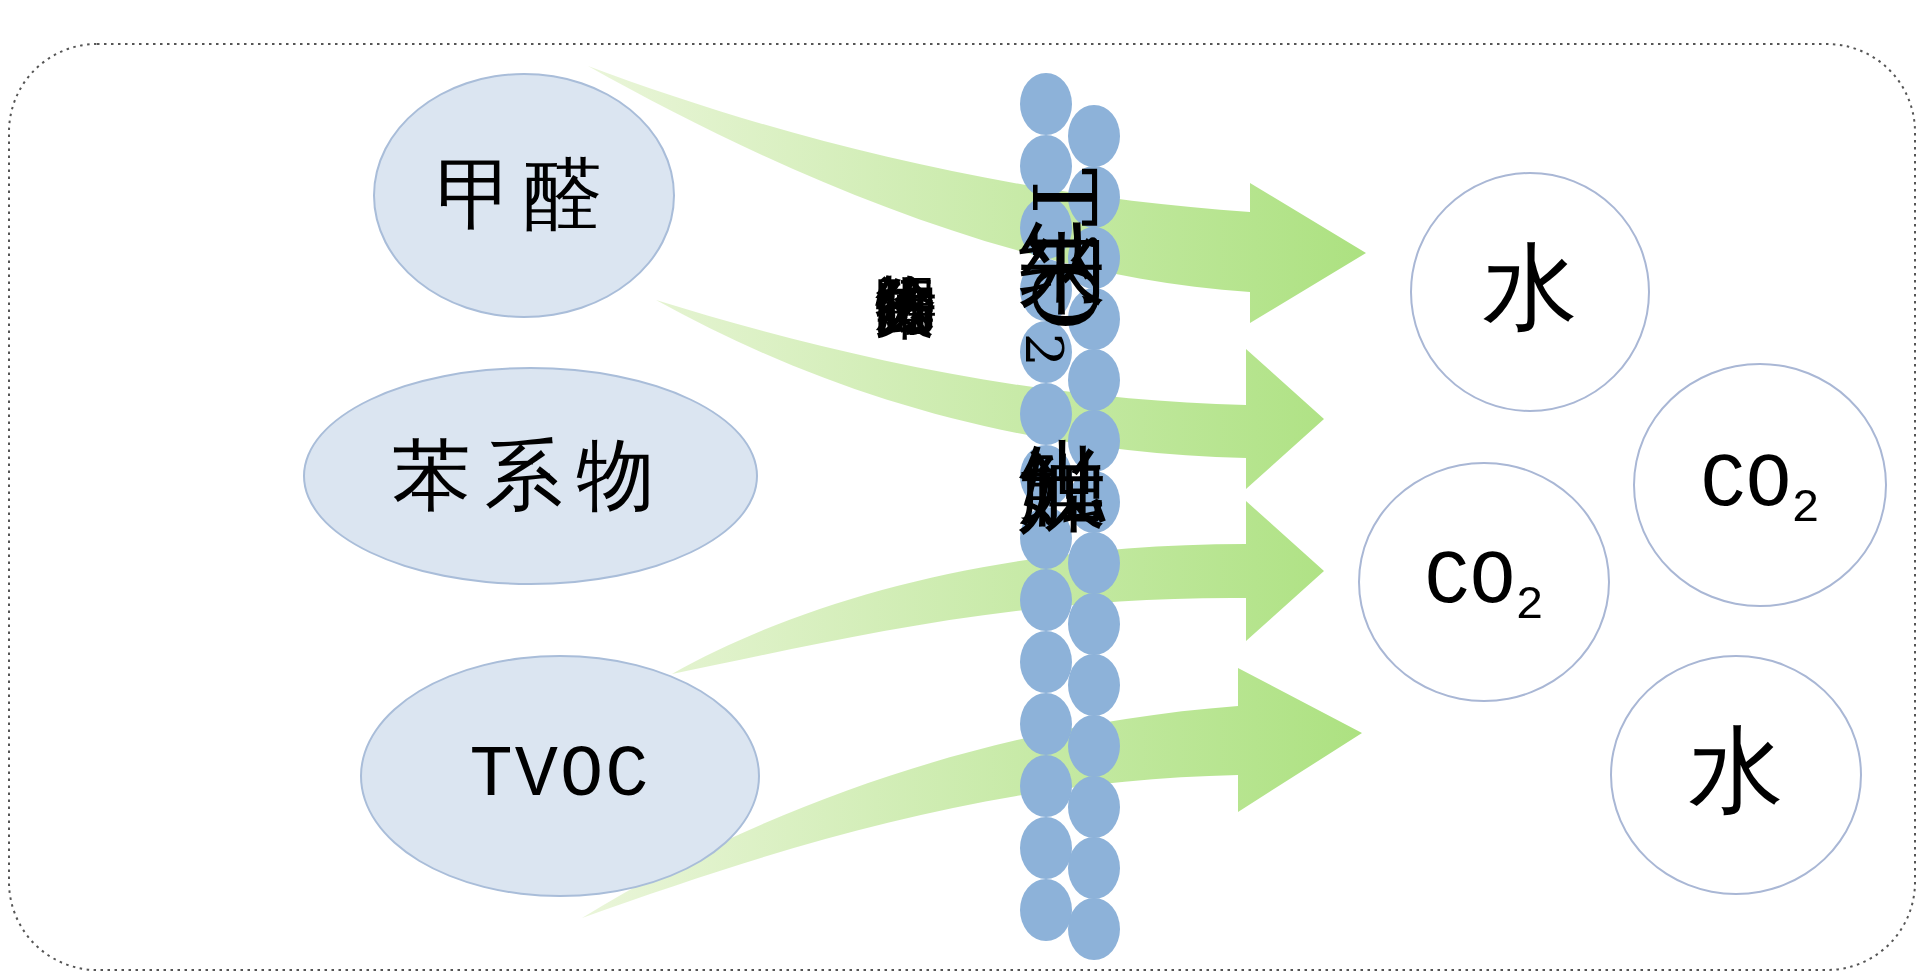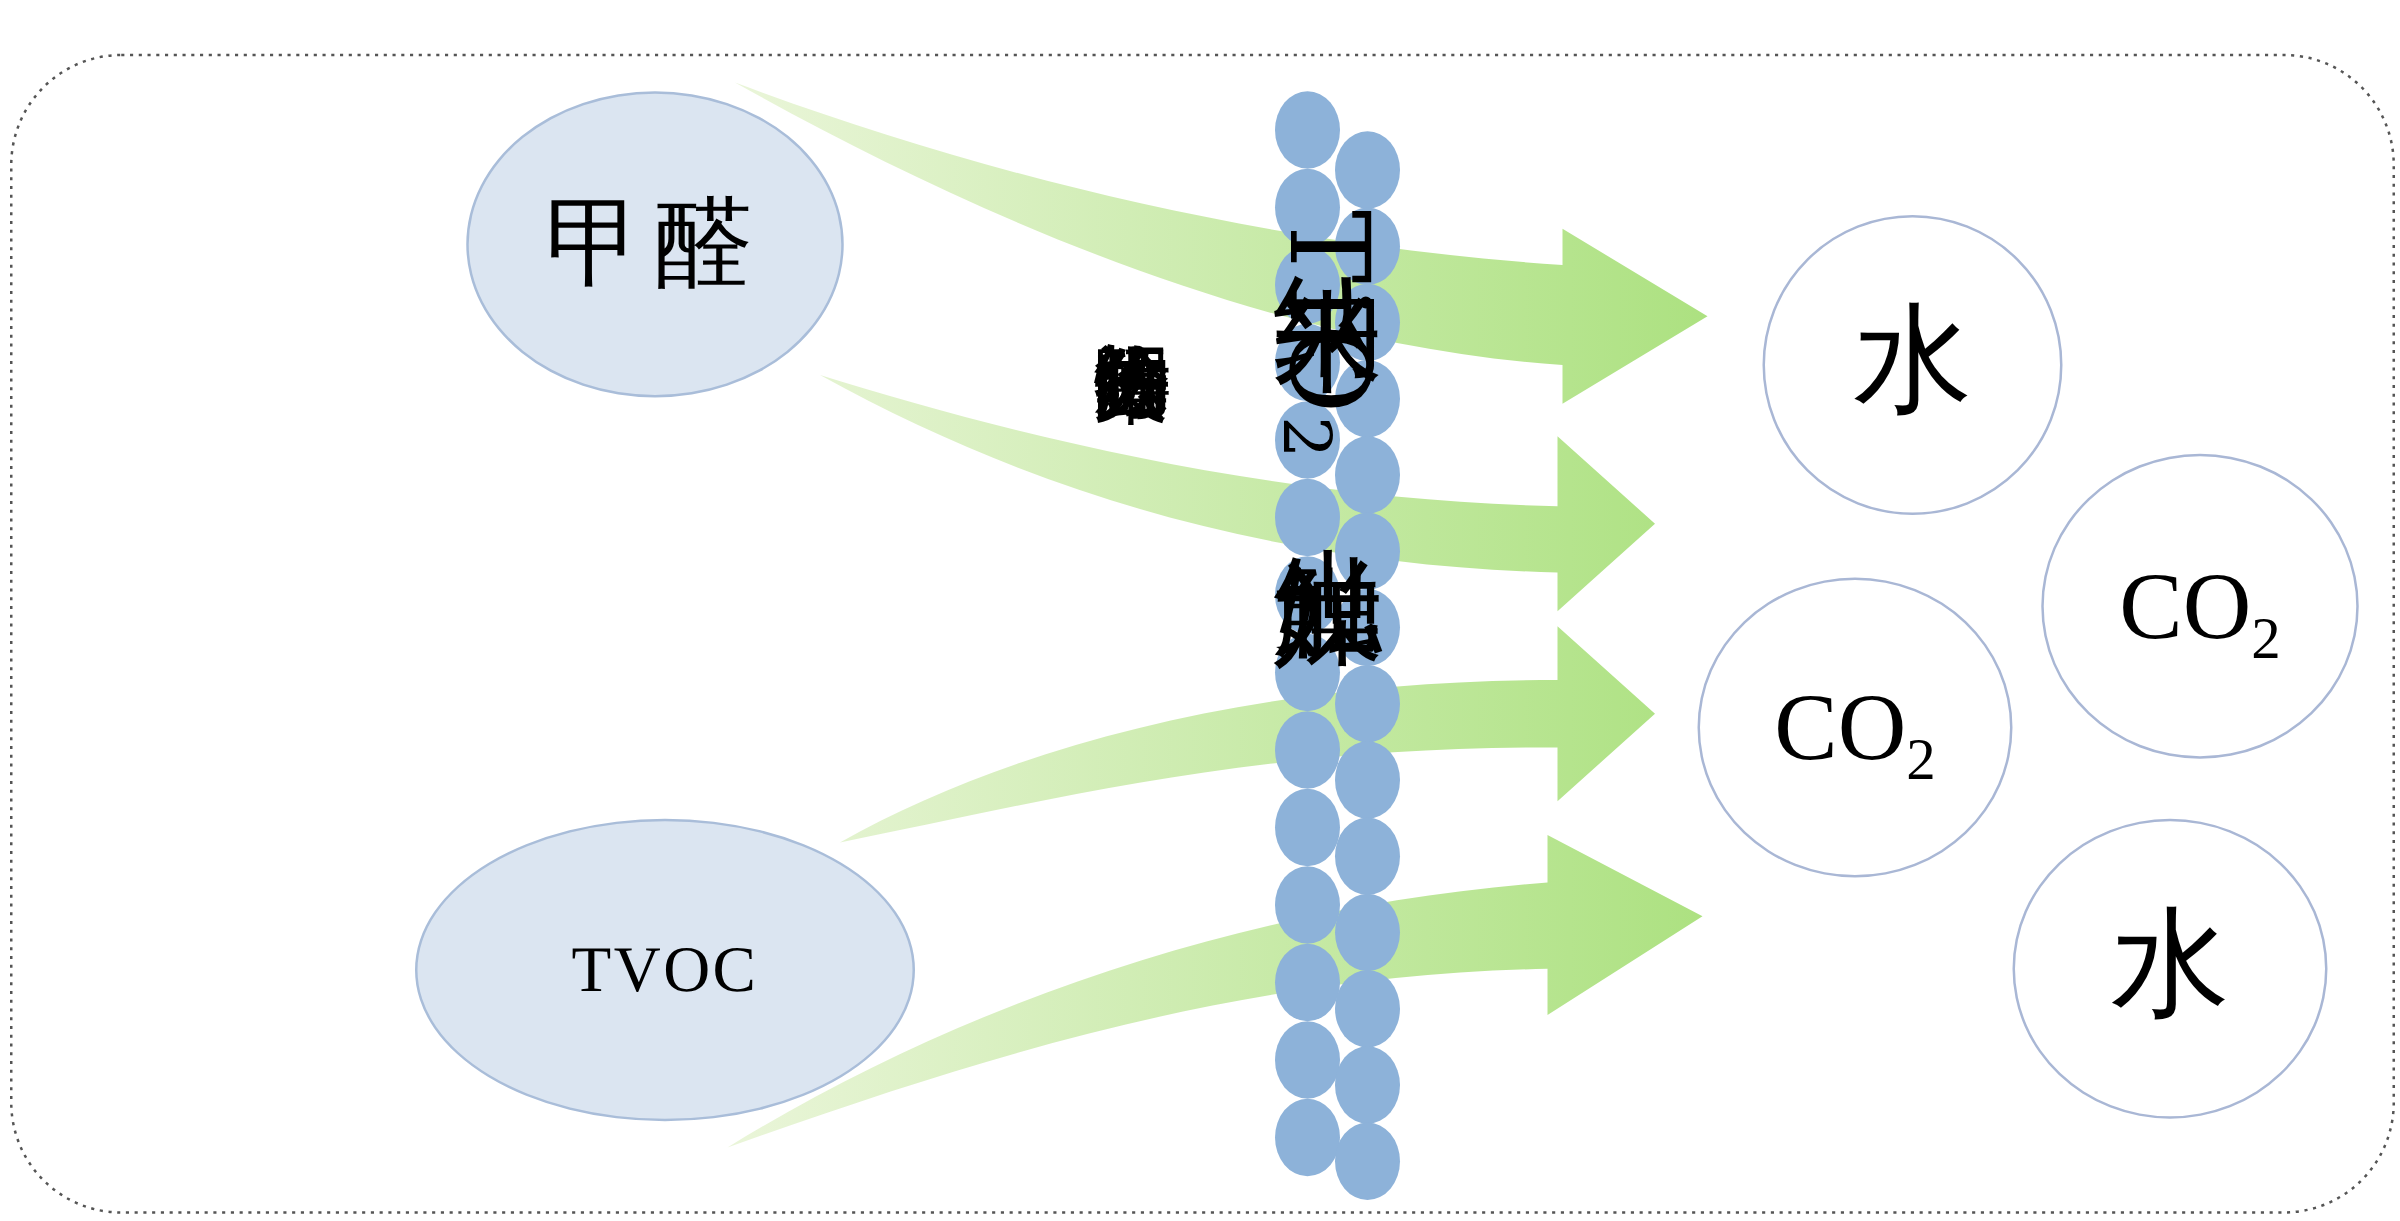--- a/index.html
+++ b/index.html
@@ -26,26 +26,26 @@
     position:absolute;
     border-radius:50%;
     background:#ffffff;
     border:2px solid var(--product-stroke);
     display:flex;align-items:center;justify-content:center;
     color:#000;
     z-index:2;
     box-sizing:border-box;
   }
   .cjk-label{font-family:"DejaVu Serif","Liberation Serif",serif;}
-  .sans-label{font-family:Liberation Serif, serif;}
+  .sans-label{font-family:Liberation Mono, monospace;}
   #pollutant-germs   {left:44px;  top:242px; width:252px; height:208px; font-size:76px;}
   #pollutant-formaldehyde{left:373px; top:73px; width:302px; height:245px; font-size:78px; letter-spacing:10px;}
   #pollutant-odor    {left:42px;  top:493px; width:266px; height:208px; font-size:76px;}
   #pollutant-benzene {left:303px; top:367px; width:455px; height:218px; font-size:78px; letter-spacing:14px;}
-  #pollutant-tvoc    {left:332px; top:655px; width:400px; height:242px; font-size:52px;}
+  #pollutant-tvoc    {left:360px; top:655px; width:400px; height:242px; font-size:72px;}
   #pollutant-tvoc .lbl{letter-spacing:2px;}
   #product-water-top   {left:1410px; top:172px; width:240px; height:240px;}
   #product-co2-right   {left:1633px; top:363px; width:254px; height:244px;}
   #product-co2-middle  {left:1358px; top:462px; width:252px; height:240px;}
   #product-water-bottom{left:1610px; top:655px; width:252px; height:240px;}
   .water-text{font-size:95px;}
   .co2-text{font-size:76px; font-weight:500;}
   .co2-text sub{font-size:0.62em; line-height:0;}
   #process-label{
     position:absolute; left:872px; top:226px; height:460px;
@@ -110,20 +110,23 @@
         <ellipse cx="1094" cy="746" rx="26" ry="31" fill="#8db2d9"></ellipse>
         <ellipse cx="1094" cy="807" rx="26" ry="31" fill="#8db2d9"></ellipse>
         <ellipse cx="1094" cy="868" rx="26" ry="31" fill="#8db2d9"></ellipse>
         <ellipse cx="1094" cy="929" rx="26" ry="31" fill="#8db2d9"></ellipse>
       </g>
   </svg>
 
   <div class="ellipse cjk-label" id="pollutant-formaldehyde">
     <span class="lbl">甲醛</span>
   </div>
+  <div class="ellipse cjk-label" id="pollutant-benzene">
+    <span class="lbl">苯系物</span>
+  </div>
   <div class="ellipse sans-label" id="pollutant-tvoc">
     <span class="lbl">TVOC</span>
   </div>
 
   <div id="process-label" class="cjk-label">污染物分解去除</div>
 
   <div id="catalyst-label" class="cjk-label"><span>纳米</span><span class="formula"><span>TiO</span><sub>2</sub></span><span>光触媒</span></div>
 
   <div class="product" id="product-water-top">
     <span class="water-text cjk-label"><span>水</span><sub></sub></span>

